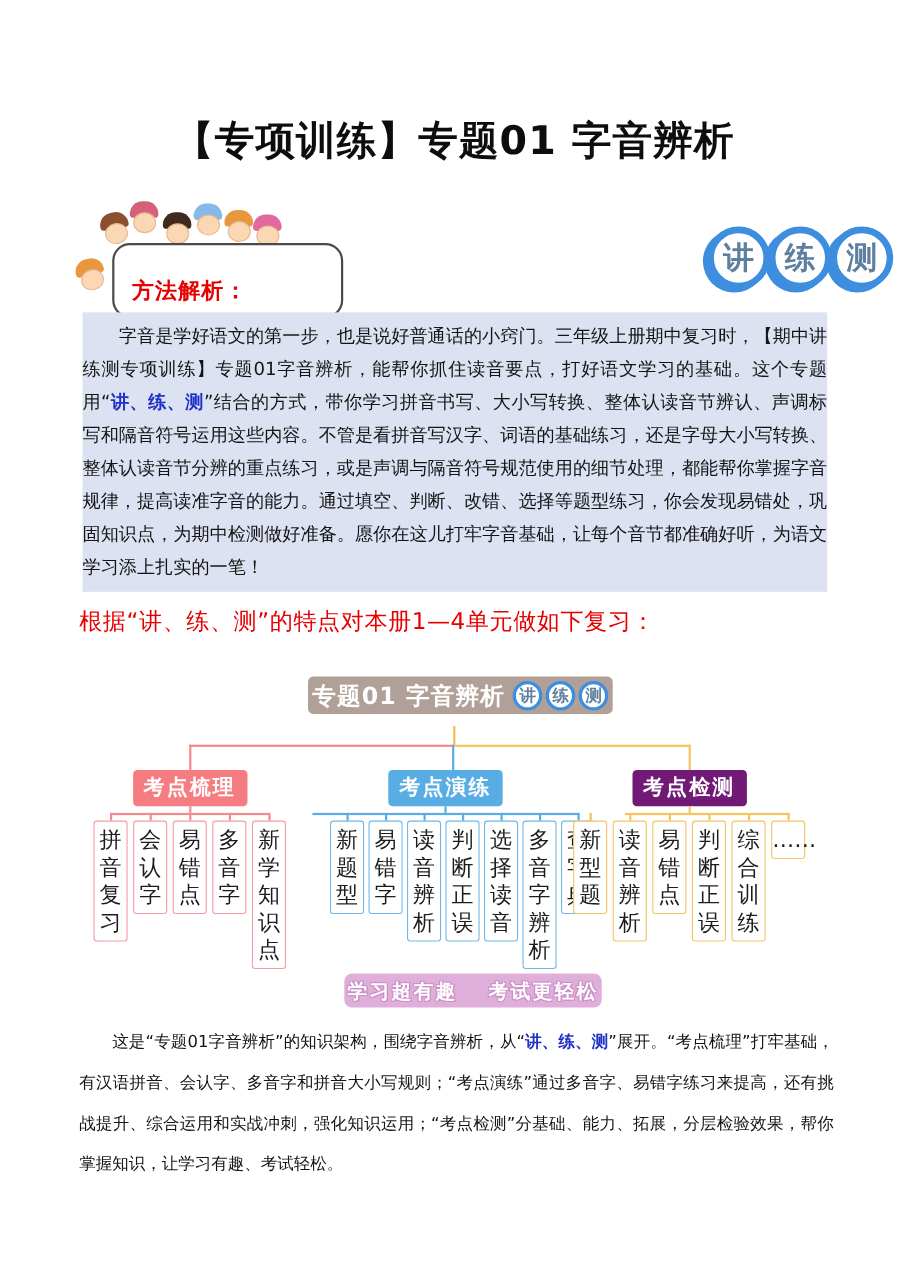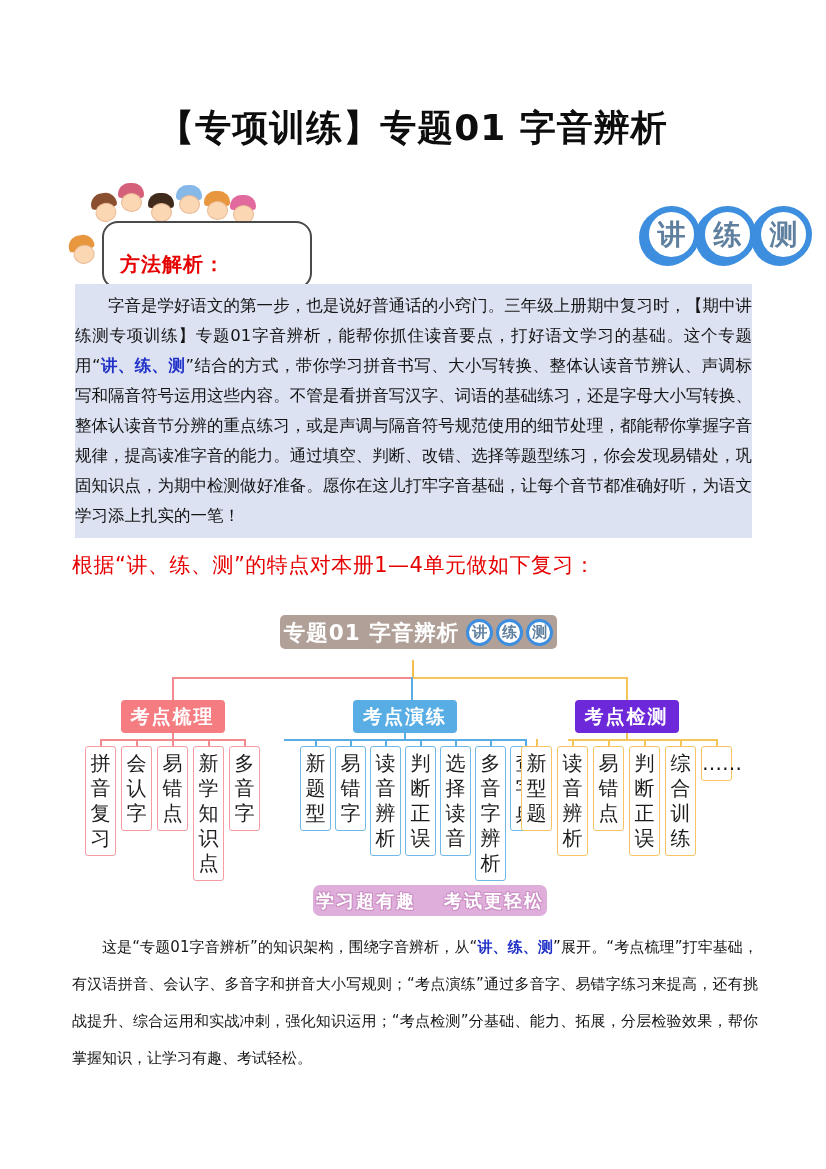--- a/index.html
+++ b/index.html
@@ -152,24 +152,24 @@
           <div class="leafcol">
             <div class="leaf">拼音复习</div>
           </div>
           <div class="leafcol">
             <div class="leaf">会认字</div>
           </div>
           <div class="leafcol">
             <div class="leaf">易错点</div>
           </div>
           <div class="leafcol">
+            <div class="leaf">多音字</div>
+          </div>
+          <div class="leafcol">
             <div class="leaf">新学知识点</div>
-          </div>
-          <div class="leafcol">
-            <div class="leaf">多音字</div>
           </div>
         </div>
     </div>
     <div class="branch b1" style="--line: #58ade4; --border: #6fb9e8;">
       <div class="stem-top"></div>
       <div class="bheader" style="background: rgb(88, 173, 228);">考点演练</div>
       <div class="stem-mid"></div>
       <div class="leafrow">
           <div class="hline"></div>
           <div class="leafcol">
@@ -190,21 +190,21 @@
           <div class="leafcol">
             <div class="leaf">多音字辨析</div>
           </div>
           <div class="leafcol">
             <div class="leaf">查字典</div>
           </div>
         </div>
     </div>
     <div class="branch b2" style="--line: #f5c45a; --border: #f6c463;">
       <div class="stem-top"></div>
-      <div class="bheader" style="background: #6d28d9;">考点检测</div>
+      <div class="bheader" style="background: #701a75;">考点检测</div>
       <div class="stem-mid"></div>
       <div class="leafrow">
           <div class="hline"></div>
           <div class="leafcol">
             <div class="leaf">新型题</div>
           </div>
           <div class="leafcol">
             <div class="leaf">读音辨析</div>
           </div>
           <div class="leafcol">

